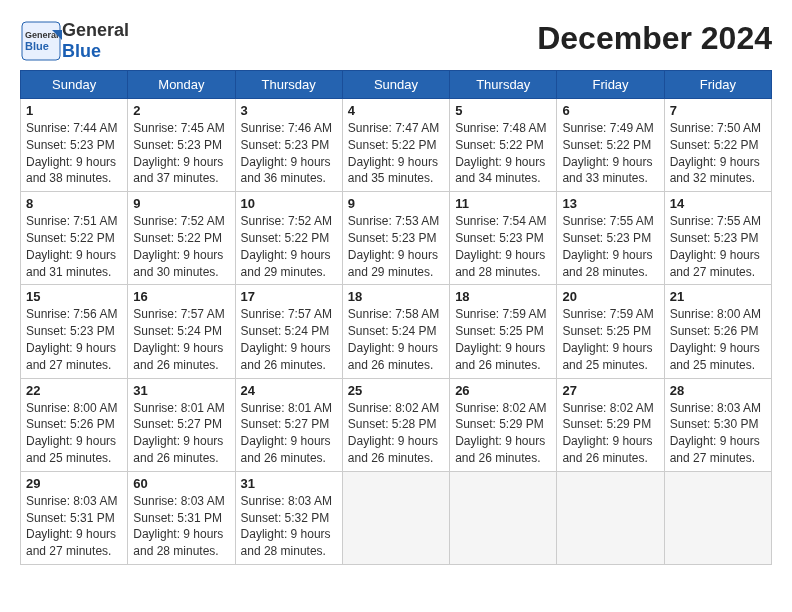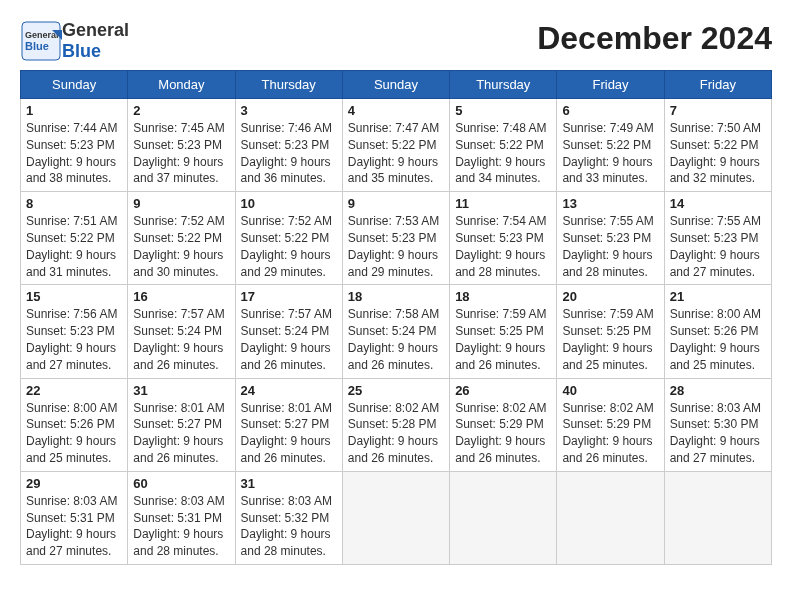--- a/index.html
+++ b/index.html
@@ -214,21 +214,21 @@
         </td>
         <td>
           <span class="day-num">25</span>
           <div class="day-info">Sunrise: 8:02 AM<br>Sunset: 5:28 PM<br>Daylight: 9 hours and 26 minutes.</div>
         </td>
         <td>
           <span class="day-num">26</span>
           <div class="day-info">Sunrise: 8:02 AM<br>Sunset: 5:29 PM<br>Daylight: 9 hours and 26 minutes.</div>
         </td>
         <td>
-          <span class="day-num">40</span>
+          <span class="day-num">27</span>
           <div class="day-info">Sunrise: 8:02 AM<br>Sunset: 5:29 PM<br>Daylight: 9 hours and 26 minutes.</div>
         </td>
         <td>
           <span class="day-num">28</span>
           <div class="day-info">Sunrise: 8:03 AM<br>Sunset: 5:30 PM<br>Daylight: 9 hours and 27 minutes.</div>
         </td>
       </tr>
       <tr>
         <td>
           <span class="day-num">29</span>

